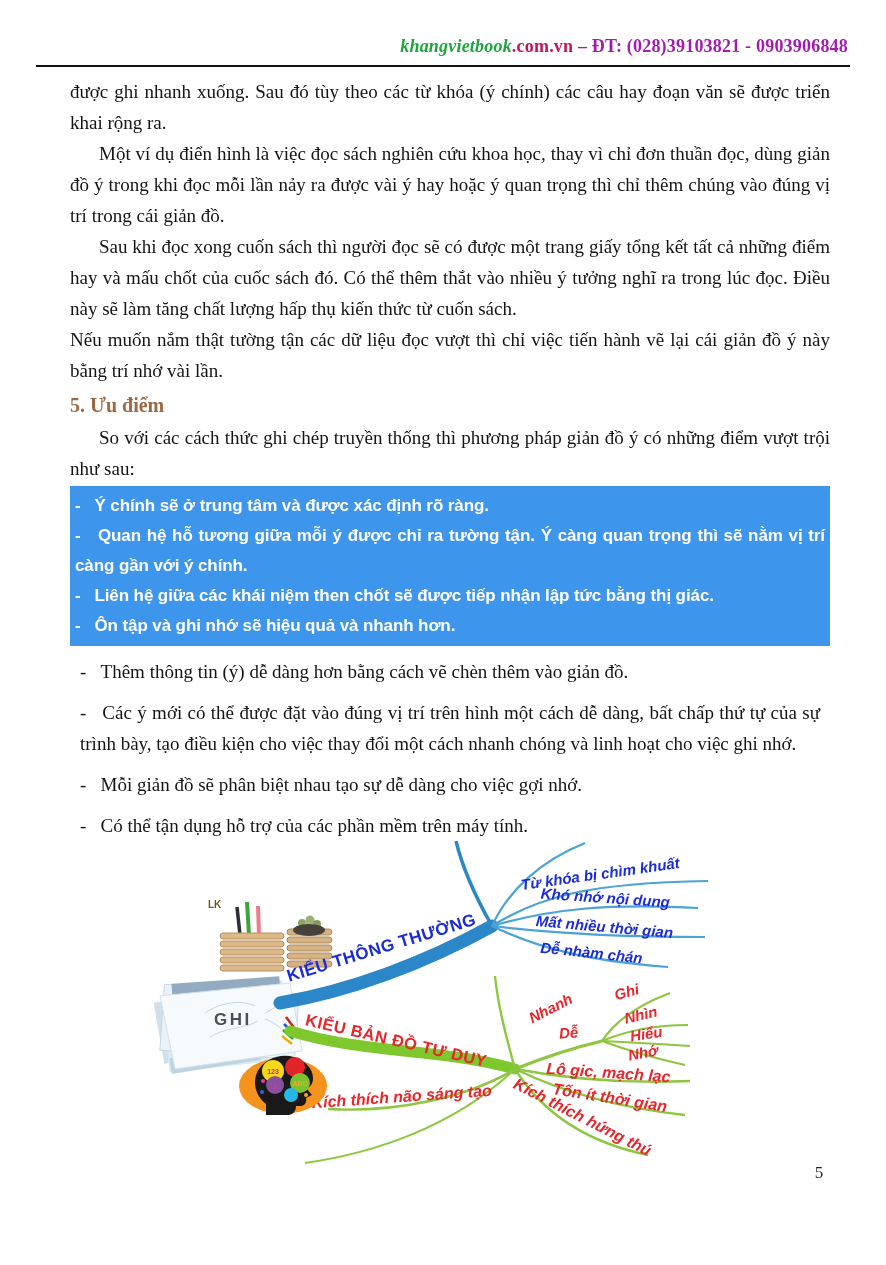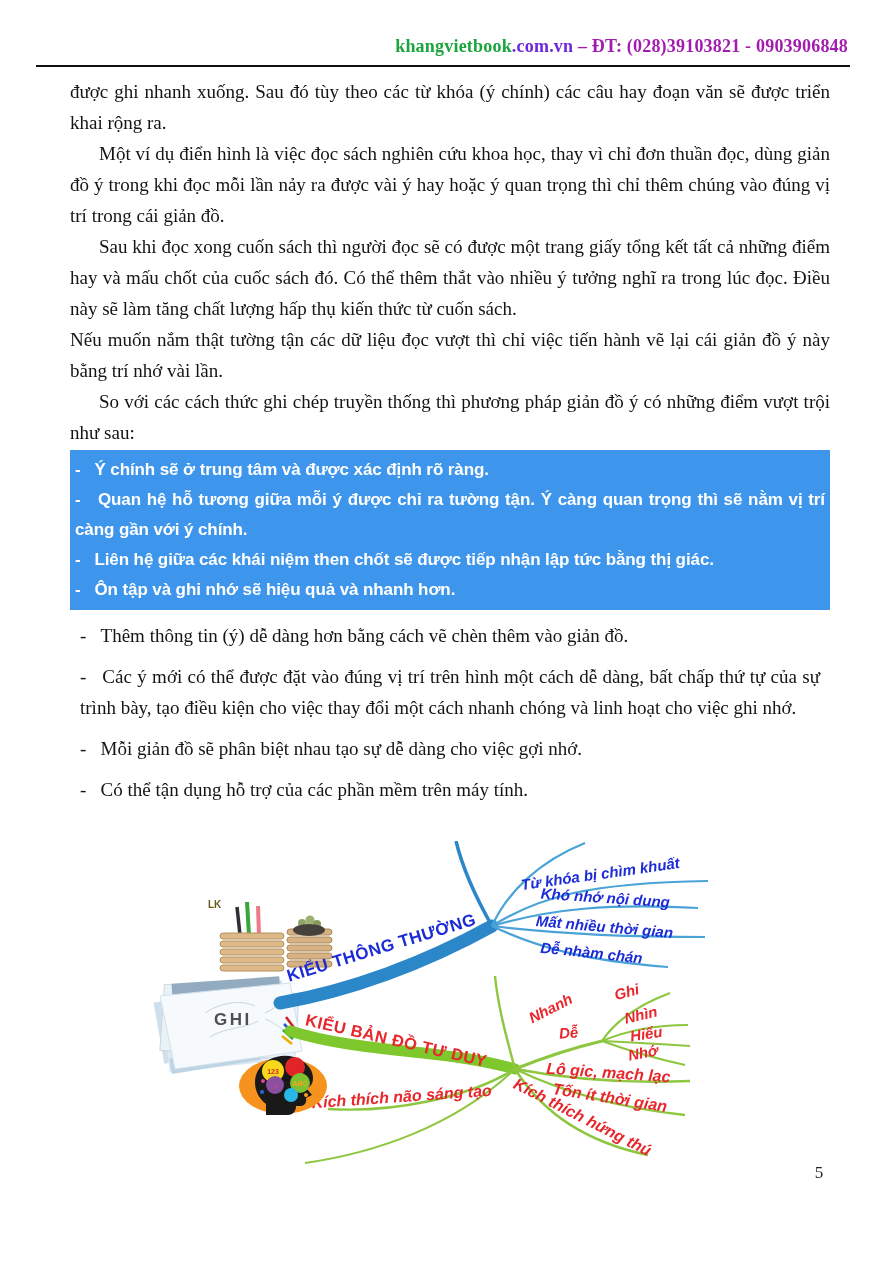--- a/index.html
+++ b/index.html
@@ -3,21 +3,21 @@
 <meta charset="utf-8">
 <style>
   html,body{margin:0;padding:0;}
   body{width:886px;height:1265px;background:#ffffff;position:relative;overflow:hidden;
        font-family:"Liberation Serif",serif;color:#141414;}
   .page{position:absolute;inset:0;}
   
   .header{position:absolute;top:36px;left:36px;right:38px;text-align:right;
           font-weight:bold;font-size:18px;letter-spacing:.2px;
           font-family:"Liberation Serif",serif;}
-  .hg{color:#1ca53e;} .hre{color:#6d28d9;text-align:right;} .hb{color:#a21caf;}
+  .hg{color:#1ca53e;font-style:italic;} .hre{color:#be185d;text-align:right;} .hb{color:#a21caf;}
   .rule{position:absolute;top:65px;left:36px;right:36px;height:2px;background:#111;}
   
   .content{position:absolute;top:76px;left:70px;width:760px;
            font-size:19px;line-height:31px;text-align:justify;}
   .content p{margin:0;}
   .ind{text-indent:29px;}
   .heading{margin:4px 0 1px 0;font-size:20px;line-height:31px;font-weight:bold;
            color:#9b6a44;font-family:"Liberation Serif",serif;}
   .highlight{background:#3e95ec;color:#ffffff;margin:2px 0 6px 0;
              font-family:"Liberation Sans",sans-serif;font-weight:bold;
@@ -45,20 +45,21 @@
 <div class="page">
 
   <div class="header"><span class="hg">khangvietbook</span><span class="hre">.com.vn</span><span class="hb"> – ĐT: (028)39103821 - 0903906848</span></div>
   <div class="rule"></div>
 
   <div class="content">
     <p class="para">được ghi nhanh xuống. Sau đó tùy theo các từ khóa (ý chính) các câu hay đoạn văn sẽ được triển khai rộng ra.</p>
     <p class="para ind">Một ví dụ điển hình là việc đọc sách nghiên cứu khoa học, thay vì chỉ đơn thuần đọc, dùng giản đồ ý trong khi đọc mỗi lần nảy ra được vài ý hay hoặc ý quan trọng thì chỉ thêm chúng vào đúng vị trí trong cái giản đồ.</p>
     <p class="para ind">Sau khi đọc xong cuốn sách thì người đọc sẽ có được một trang giấy tổng kết tất cả những điểm hay và mấu chốt của cuốc sách đó. Có thể thêm thắt vào nhiều ý tưởng nghĩ ra trong lúc đọc. Điều này sẽ làm tăng chất lượng hấp thụ kiến thức từ cuốn sách.</p>
     <p class="para">Nếu muốn nắm thật tường tận các dữ liệu đọc vượt thì chỉ việc tiến hành vẽ lại cái giản đồ ý này bằng trí nhớ vài lần.</p>
+    <h3 class="heading">5. Ưu điểm</h3>
     <p class="para ind">So với các cách thức ghi chép truyền thống thì phương pháp giản đồ ý có những điểm vượt trội như sau:</p>
 
     <div class="highlight">
       <p>-&nbsp;&nbsp;&nbsp;Ý chính sẽ ở trung tâm và được xác định rõ ràng.</p>
       <p>-&nbsp;&nbsp;&nbsp;Quan hệ hỗ tương giữa mỗi ý được chỉ ra tường tận. Ý càng quan trọng thì sẽ nằm vị trí càng gần với ý chính.</p>
       <p>-&nbsp;&nbsp;&nbsp;Liên hệ giữa các khái niệm then chốt sẽ được tiếp nhận lập tức bằng thị giác.</p>
       <p>-&nbsp;&nbsp;&nbsp;Ôn tập và ghi nhớ sẽ hiệu quả và nhanh hơn.</p>
     </div>
 
     <div class="bullets">

